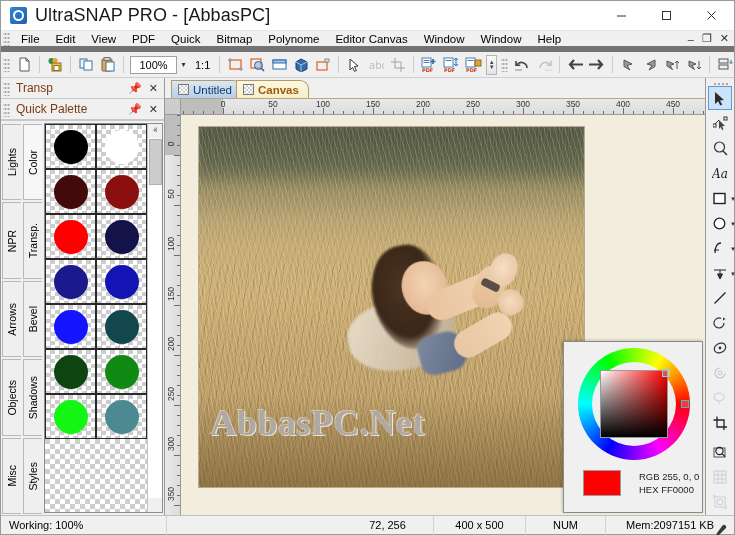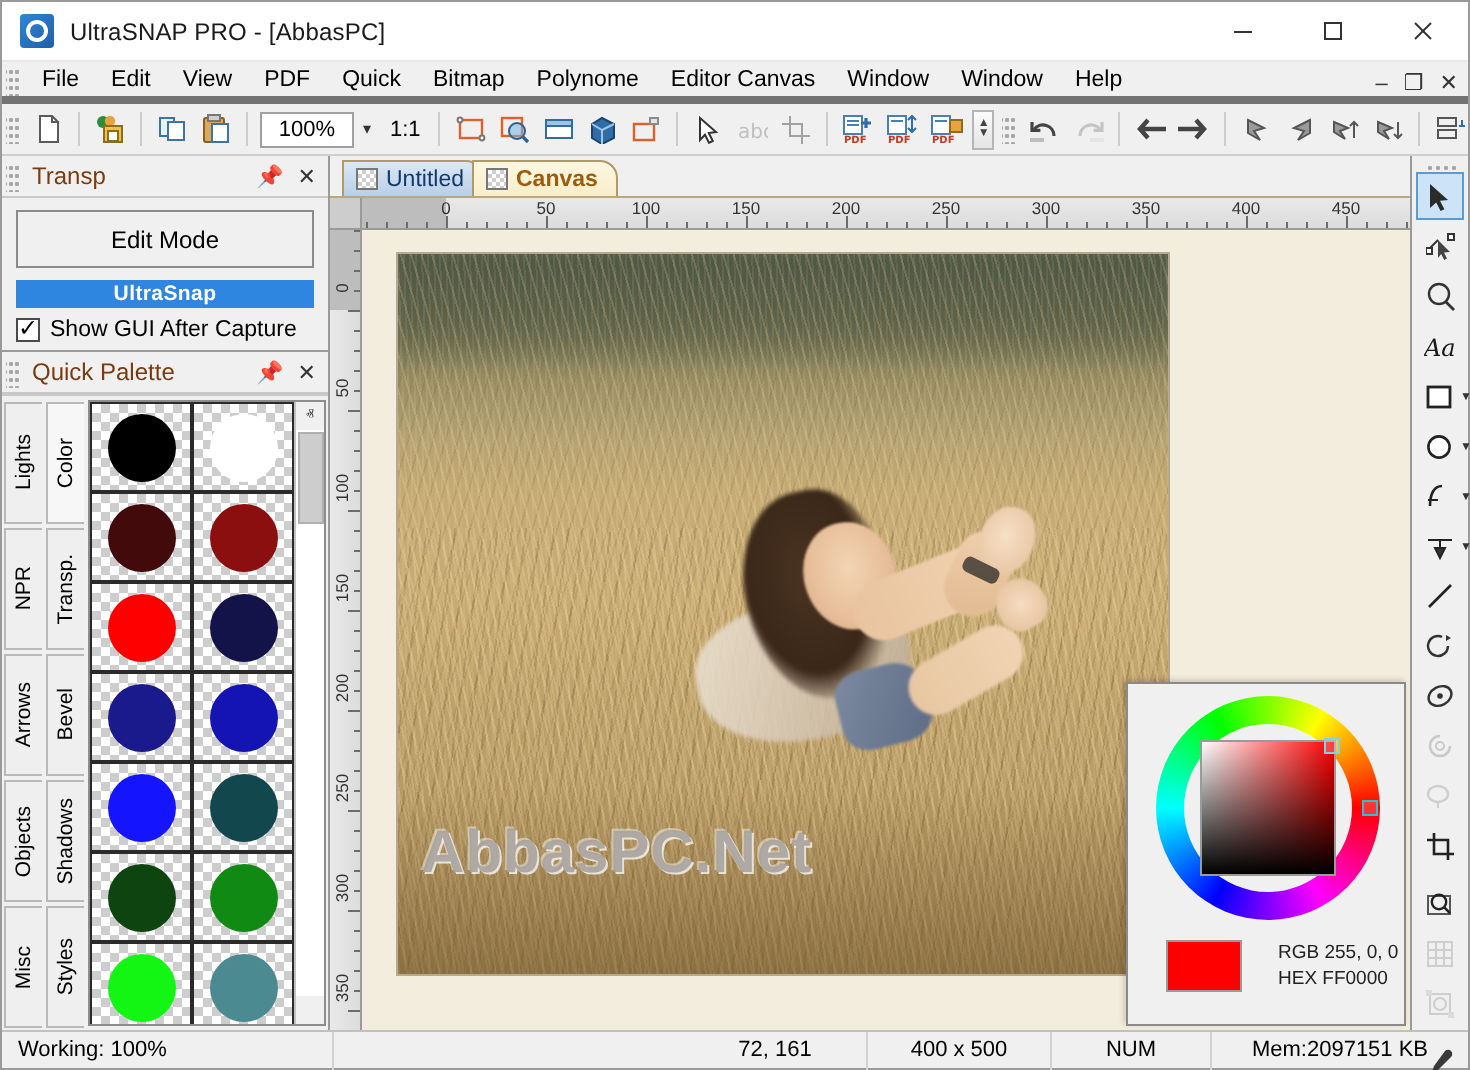--- a/index.html
+++ b/index.html
@@ -13,28 +13,28 @@
          border:1px solid #9a9a9a; display:flex; flex-direction:column; }
 
   
   .titlebar { height:30px; background:#ffffff; display:flex; align-items:center;
               flex:0 0 30px; border-bottom:1px solid #e8e8e8; }
   .app-icon { width:17px; height:17px; margin-left:9px; margin-right:8px;
               background:linear-gradient(135deg,#2e86d8,#1f5fa8);
               border-radius:2px; position:relative; flex:0 0 auto; }
   .app-icon::after{content:""; position:absolute; left:3px; top:3px; width:11px; height:11px;
               border:2px solid #fff; border-radius:50%; box-sizing:border-box;}
-  .title-text { font-size:12px; color:#1a1a1a; letter-spacing:.1px; }
+  .title-text { font-size:18px; color:#1a1a1a; letter-spacing:.1px; }
   .win-btns { margin-left:auto; display:flex; height:30px; }
   .win-btn { width:45px; height:30px; display:flex; align-items:center; justify-content:center;
              font-size:13px; color:#333; }
 
   
-  .menubar { height:21px; flex:0 0 21px; display:flex; align-items:flex-end;
-             background:#f0f0f0; border-bottom:4px solid #737373; position:relative;}
+  .menubar { height:21px; flex:0 0 21px; display:flex; align-items:center;
+             background:#f0f0f0; border-bottom:6px solid #737373; position:relative;}
   .grip { width:7px; height:15px; margin:0 3px 0 2px;
           background-image:radial-gradient(circle,#9a9a9a 1px, transparent 1.2px);
           background-size:3px 4px; background-position:1px 1px; opacity:.85; flex:0 0 auto;}
   .menu-item { padding:2px 8px; font-size:11.5px; color:#000; cursor:default; white-space:nowrap;}
   .mdi-btns{ margin-left:auto; display:flex; align-items:center; padding-right:4px; gap:6px;
              font-size:11px; color:#333;}
   .mdi-btns span{cursor:default; padding:0 1px;}
 
   
   .toolbar { height:26px; flex:0 0 26px; display:flex; align-items:center;
@@ -179,24 +179,24 @@
   .g-leg{ position:absolute; left:44%; top:50%; width:30%; height:14%;
       background:linear-gradient(90deg,#e8c6a2,#f0d4b3); border-radius:40px;
       transform:rotate(-30deg); filter:blur(.7px);}
   .g-foot{ position:absolute; left:66%; top:34%; width:12%; height:13%;
       background:radial-gradient(ellipse,#f5ddc2,#e3bd96); border-radius:50% 50% 40% 40%;
       transform:rotate(-30deg); filter:blur(.6px);}
   .g-band{ position:absolute; left:58%; top:30%; width:9%; height:4%;
       background:#3f3a34; border-radius:3px; transform:rotate(26deg); opacity:.85;}
   .ph-fg{ position:absolute; left:0; right:0; bottom:0; height:26%;
       background:linear-gradient(0deg, rgba(122,96,50,.55), rgba(190,160,100,0));}
-  .watermark{ position:absolute; left:3%; bottom:12%; font-size:30px; font-weight:bold;
+  .watermark{ position:absolute; left:3%; bottom:12%; font-size:36px; font-weight:bold;
       color:rgba(168,163,158,.92); letter-spacing:.5px;
       text-shadow: 1px 1px 0 rgba(255,255,255,.75), -1px -1px 0 rgba(255,255,255,.45);
-      font-family:Liberation Sans, sans-serif;margin-top:27px;}
+      font-family:Liberation Serif, serif;margin-top:27px;}
 
   
   .picker{ position:absolute; right:2px; bottom:2px; width:140px; height:172px;
            background:#f0f0f0; border:1px solid #8a8a8a;
            box-shadow:-1px -1px 3px rgba(0,0,0,.18);}
   .wheel{ position:absolute; left:14px; top:6px; width:112px; height:112px; border-radius:50%;
      background:conic-gradient(from 90deg, #ff0000, #ff00ff, #0000ff, #00ffff, #00ff00, #ffff00, #ff0000);}
   .wheel::after{ content:""; position:absolute; left:14px; top:14px; width:84px; height:84px;
      border-radius:50%; background:#f0f0f0;}
   .sqr{ position:absolute; left:36px; top:28px; width:68px; height:68px;
@@ -465,28 +465,20 @@
 
       <div class="panel-head">
         <div class="grip"></div>
         <div class="panel-title">Transp</div>
         <div class="panel-tools">
           <span class="pin">📌</span>
           <span>✕</span>
         </div>
       </div>
 
-      <div class="options-body">
-        <div class="edit-mode-btn">Edit Mode</div>
-        <div class="ultrasnap-bar">UltraSnap</div>
-        <div class="chk-row">
-          <div class="chk"></div>
-          <div class="chk-label">Show GUI After Capture</div>
-        </div>
-      </div>
 
       <div class="qp-wrap">
         <div class="panel-head">
           <div class="grip"></div>
           <div class="panel-title">Quick Palette</div>
           <div class="panel-tools">
             <span class="pin">📌</span>
             <span>✕</span>
           </div>
         </div>
@@ -874,19 +866,19 @@
           </svg>
       </div>
 
     </div>
   </div>
 
   <div class="status">
     <div class="st-cell" style="min-width:166px;">Working: 100%</div>
     <div class="st-grow"></div>
     <div class="st-right">
-      <div class="st-cell" style="width:92px;">72, 161</div>
+      <div class="st-cell" style="width:92px;">72, 256</div>
       <div class="st-cell" style="width:92px;">400 x 500</div>
       <div class="st-cell" style="width:80px;">NUM</div>
       <div class="st-cell" style="width:128px;border-right:none;">Mem:2097151 KB</div>
     </div>
   </div>
 </div>
 
 </body></html>

